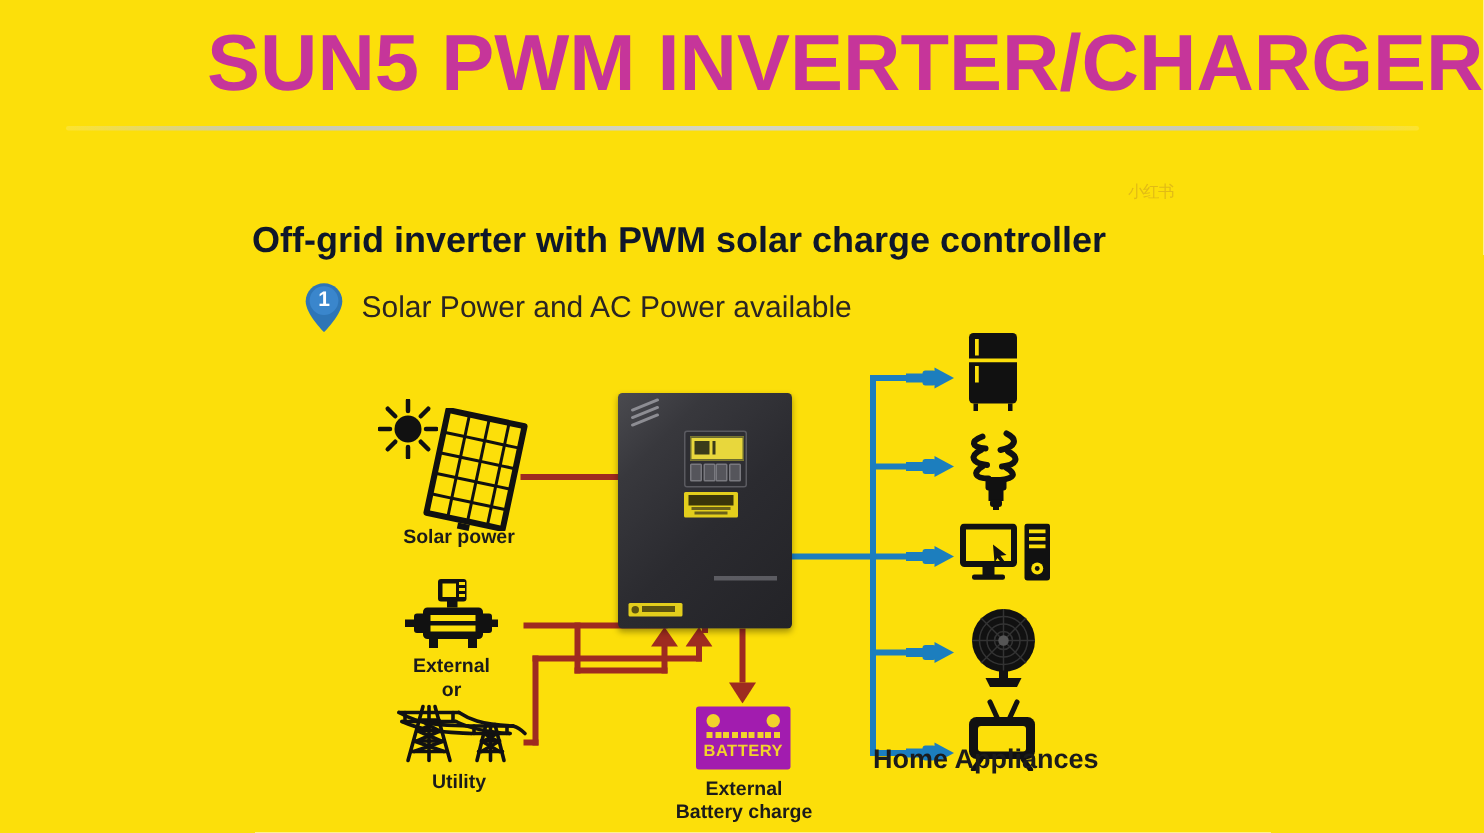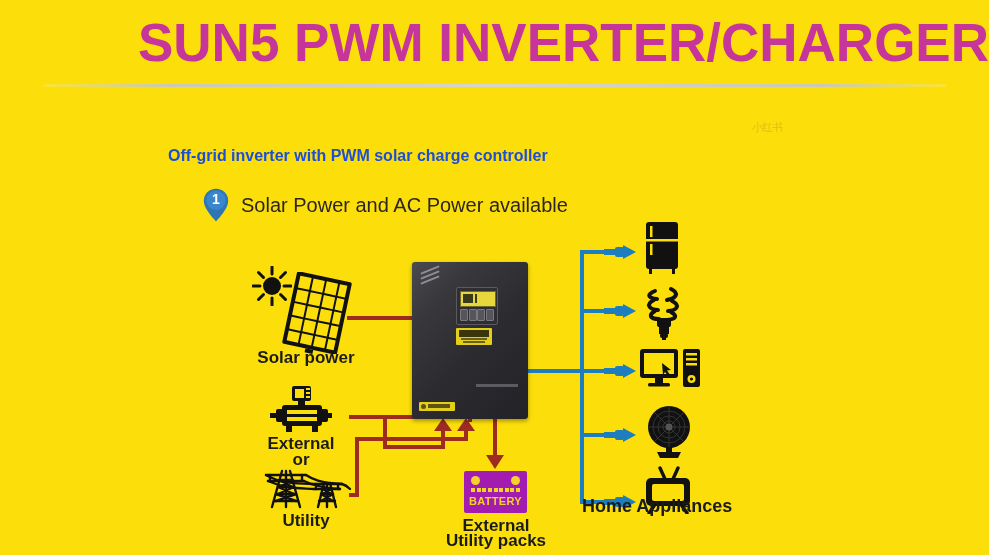--- a/index.html
+++ b/index.html
@@ -54,23 +54,23 @@
     color: #b07a2a;
     font-family: "DejaVu Sans", sans-serif;
     letter-spacing: -1px;
   }
 
   
   #subtitle {
     position: absolute;
     left: 168px;
     top: 147px;
-    font-size: 16px;
+    font-size: 24px;
     font-weight: bold;
-    color: #1d4ed8;
+    color: #0f172a;
     white-space: nowrap;
     font-family: "Liberation Sans", sans-serif;
   }
 
   
   #bullet1 {
     position: absolute;
     left: 203px;
     top: 188px;
     display: flex;
@@ -101,21 +101,21 @@
     white-space: nowrap;
     font-family: "Liberation Sans", sans-serif;
   }
 
   
   .abs { position: absolute; }
 
   .cap {
     position: absolute;
     text-align: center;
-    font-size: 17px;
+    font-size: 13px;
     font-weight: bold;
     color: #1b1b1b;
     line-height: 15px;
     font-family: "Liberation Sans", sans-serif;
     white-space: nowrap;
   }
 
   
   .wire-red { position: absolute; background: #9E2B20; }
   .wire-blue { position: absolute; background: #1C7EBE; }
@@ -527,21 +527,21 @@
         <span></span>
         <span></span>
       <span></span>
         <span></span>
         <span></span>
         <span></span>
     </div>
     <div id="battery-label-text">BATTERY</div>
   </div>
   <div class="cap" style="left:443px; top:518px; width:106px;">External</div>
-  <div class="cap" style="left:443px; top:533px; width:106px;">Utility packs</div>
+  <div class="cap" style="left:443px; top:533px; width:106px;">Battery charge</div>
 
   <svg class="appl" style="left:645px; top:222px;" width="34" height="52" viewBox="0 0 34 52">
     <rect x="1" y="0" width="32" height="47" fill="#111111" rx="3"></rect>
     <rect x="1" y="17" width="32" height="2.5" fill="#FCDF0A"></rect>
     <rect x="5" y="4" width="2.5" height="11" fill="#FCDF0A"></rect>
     <rect x="5" y="22" width="2.5" height="11" fill="#FCDF0A"></rect>
     <rect x="4" y="47" width="3" height="5" fill="#111111"></rect>
     <rect x="27" y="47" width="3" height="5" fill="#111111"></rect>
   </svg>
 

